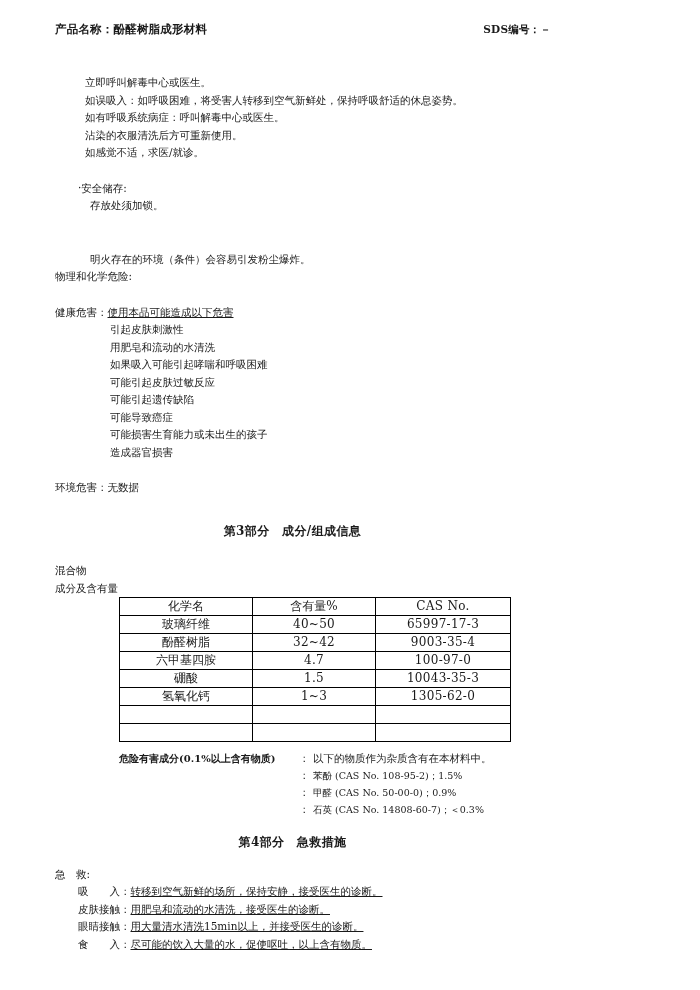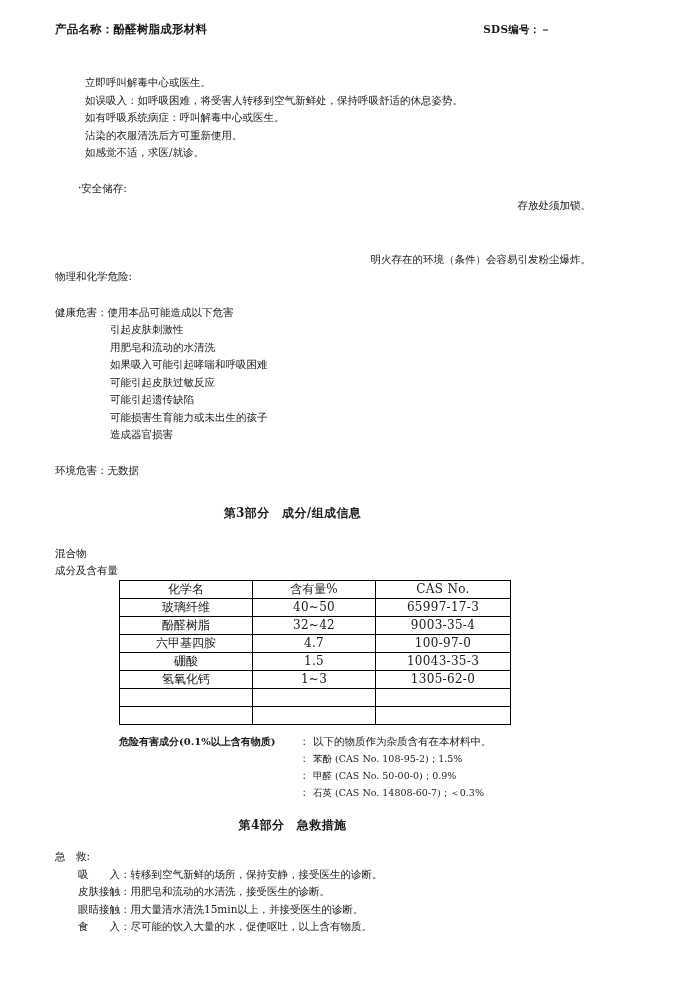--- a/index.html
+++ b/index.html
@@ -47,41 +47,41 @@
   }
   .blk { margin: 0; padding: 0; }
   .ln {
     white-space: pre;
     font-size: 10.5px;
     line-height: 17.5px;
     margin: 0;
   }
   .ind-85  { padding-left: 85px; }
   .ind-78  { padding-left: 78px; }
-  .ind-90  { padding-left: 90px; text-align: right; }
+  .ind-90  { padding-left: 90px; }
   .ind-55  { padding-left: 55px; }
   .ind-110 { padding-left: 110px; }
 
   .spacer-8  { height: 8px; }
   .spacer-14 { height: 14px; }
   .spacer-16 { height: 16px; }
   .spacer-18 { height: 18px; }
   .spacer-22 { height: 22px; }
   .spacer-26 { height: 26px; }
 
   
   .hang {
     display: flex;
     align-items: flex-start;
   }
   .hang .lbl {
     white-space: pre;
     flex: 0 0 auto;
   }
-  .hang .val { white-space: pre; }
+  .hang .val { white-space: pre; text-decoration: underline; }
 
   
   .section-title {
     text-align: center;
     font-weight: 700;
     font-size: 12px;
     letter-spacing: 0.4px;
     padding-right: 6px;
   }
 
@@ -175,20 +175,21 @@
     <div class="blk">
       <div class="hang ind-55">
         <span class="lbl">健康危害：</span>
         <span class="val">使用本品可能造成以下危害</span>
       </div>
       <div class="ln ind-110">引起皮肤刺激性</div>
       <div class="ln ind-110">用肥皂和流动的水清洗</div>
       <div class="ln ind-110">如果吸入可能引起哮喘和呼吸困难</div>
       <div class="ln ind-110">可能引起皮肤过敏反应</div>
       <div class="ln ind-110">可能引起遗传缺陷</div>
+      <div class="ln ind-110">可能导致癌症</div>
       <div class="ln ind-110">可能损害生育能力或未出生的孩子</div>
       <div class="ln ind-110">造成器官损害</div>
     </div>
 
     <div class="spacer-18"></div>
 
     <div class="ln ind-55">环境危害：无数据</div>
 
     <div class="spacer-26"></div>
 

